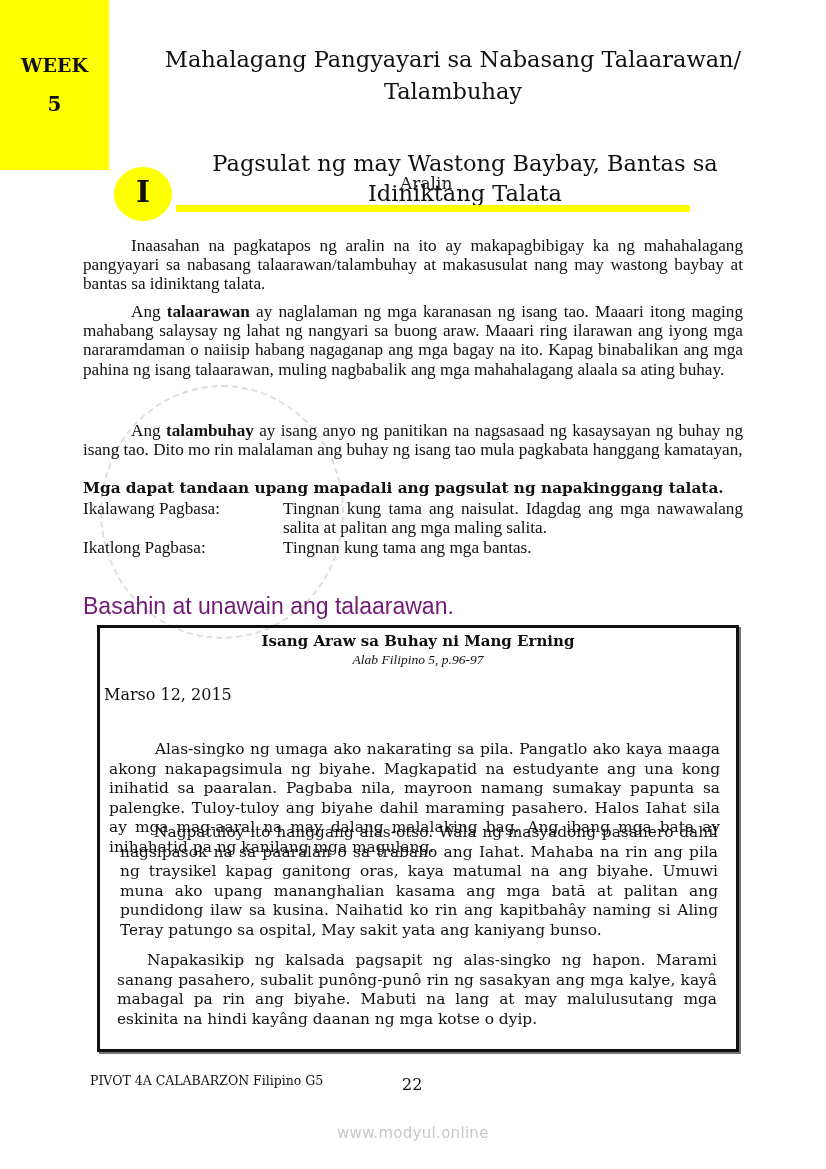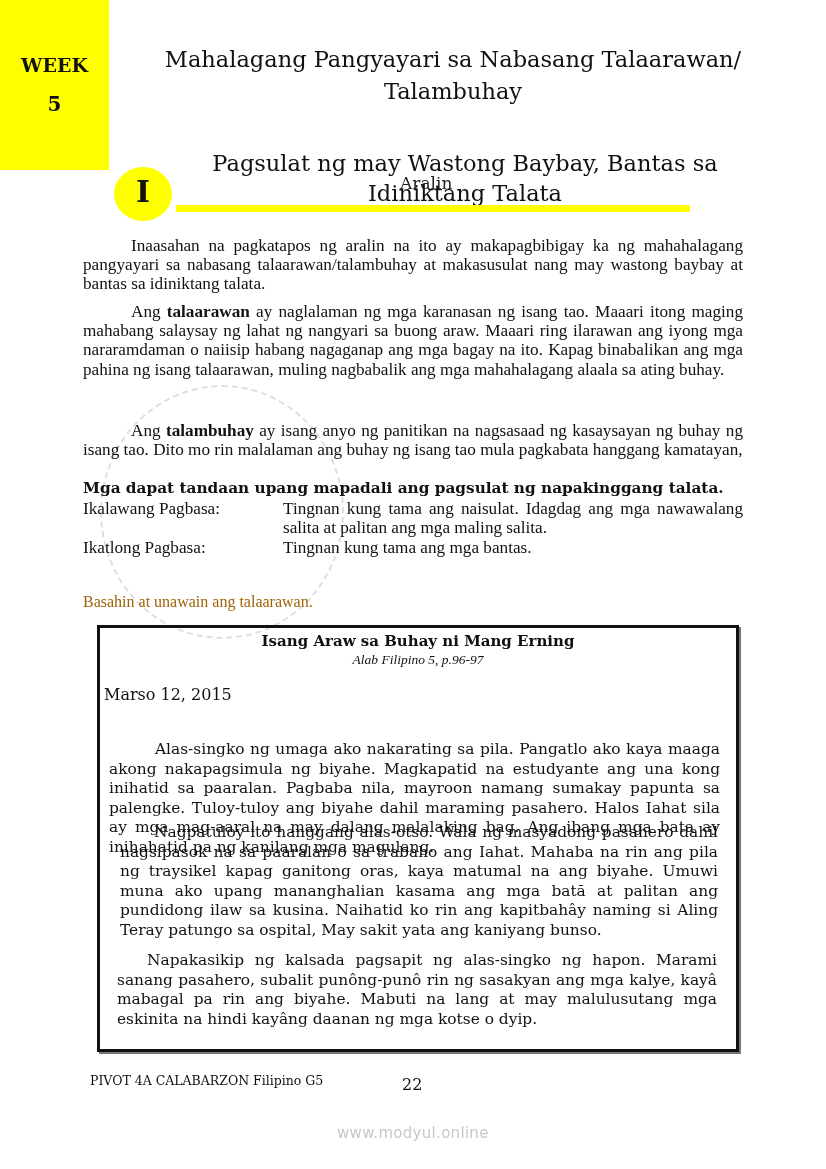--- a/index.html
+++ b/index.html
@@ -18,21 +18,21 @@
     .para { position: absolute; left: 83px; width: 660px; font-family: "Liberation Serif", serif; font-size: 17.2px; line-height: 19.2px; text-align: justify; color: #111; }
     .para .indent { display: inline-block; width: 48px; }
     .p1 { top: 236px; }
     .p2 { top: 302px; }
     .p3 { top: 421px; }
     .p-bold-heading { position: absolute; left: 83px; top: 479px; font-family: "DejaVu Serif", serif; font-weight: bold; font-size: 15.3px; color: #111; white-space: nowrap; }
     .steps { position: absolute; left: 83px; top: 499px; width: 660px; font-family: "Liberation Serif", serif; font-size: 17.2px; line-height: 19.3px; color: #111; }
     .step { display: flex; }
     .step-label { width: 200px; flex: none; }
     .step-text { flex: 1; text-align: justify; text-align-last: left; }
-    .basahin { position: absolute; left: 83px; top: 593px; font-family: Liberation Serif, serif; font-size: 16px; color: #a16207; }
+    .basahin { position: absolute; left: 83px; top: 593px; font-family: Liberation Sans, sans-serif; font-size: 23px; color: #701a75; }
     .story-box { position: absolute; left: 97px; top: 625px; width: 636px; height: 421px; border: 3px solid #111; box-shadow: 2px 2px 0 #777; }
     .story-title { position: absolute; left: 97px; top: 632px; width: 642px; text-align: center; font-family: "DejaVu Serif", serif; font-weight: bold; font-size: 15px; color: #111; }
     .story-source { position: absolute; left: 97px; top: 652px; width: 642px; text-align: center; font-family: "Liberation Serif", serif; font-style: italic; font-size: 13.5px; color: #111; }
     .story-date { position: absolute; left: 104px; top: 685px; font-family: "DejaVu Serif", serif; font-size: 16px; color: #111; }
     .story-para { position: absolute; font-family: "DejaVu Serif", serif; font-size: 15.4px; line-height: 19.6px; text-align: justify; color: #111; }
     .story-para .indent { display: inline-block; }
     .sp1 { left: 109px; top: 706px; width: 611px; margin-top: 34px; }
     .sp1 .indent { width: 46px; }
     .sp2 { left: 120px; top: 823px; width: 598px; }
     .sp2 .indent { width: 34px; }

